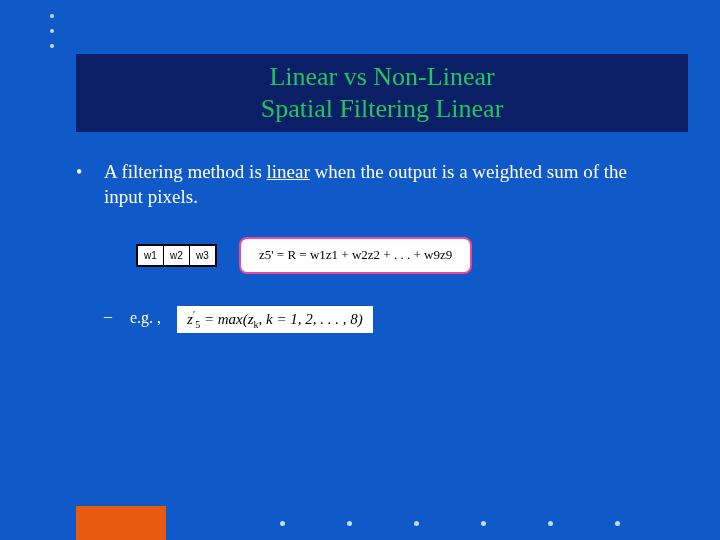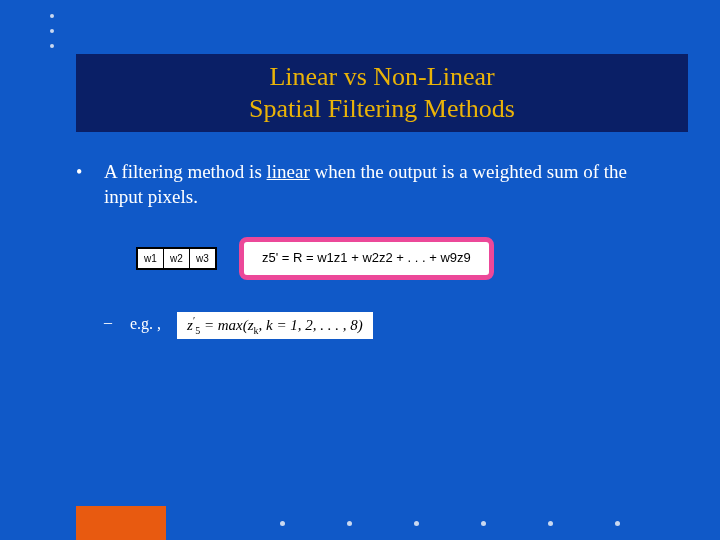--- a/index.html
+++ b/index.html
@@ -37,21 +37,21 @@
     position: absolute;
     top: 54px;
     left: 76px;
     right: 32px;
     height: 78px;
     background: #0a1f66;
     display: flex;
     flex-direction: column;
     align-items: center;
     justify-content: center;
-    color: #eab308;
+    color: #22c55e;
     font-size: 26px;
     line-height: 1.25;
   }
   .content {
     position: absolute;
     top: 160px;
     left: 76px;
     right: 64px;
     color: #ffffff;
     font-size: 19px;
@@ -97,24 +97,24 @@
   .wgrid td {
     border: 1px solid #000;
     width: 26px; height: 20px;
     font-family: Arial, sans-serif;
     font-size: 10px;
     text-align: center;
     color: #000;
   }
   .eqbox {
     background: #ffffff;
-    border: 5px solid #ec4899;
+    border: 2px solid #ec4899;
     border-radius: 8px;
     padding: 8px 18px;
-    font-family: Liberation Sans, sans-serif;
+    font-family: Liberation Serif, serif;
     font-size: 13px;
     color: #000;
     white-space: nowrap;
   }
   .eqinline {
     display: inline-block;
     background: #ffffff;
     color: #000;
     font-family: "Times New Roman", serif;
     font-style: italic;
@@ -137,21 +137,21 @@
 <body>
 
 <div class="dots-top">
   <span class="dot"></span>
     <span class="dot"></span>
     <span class="dot"></span>
 </div>
 
 <div class="title-bar">
   <div>Linear vs Non-Linear</div>
-  <div>Spatial Filtering Methods</div>
+  <div>Spatial Filtering Linear</div>
 </div>
 
 <div class="content">
 
   <div class="bullet">
     <span class="b"></span>
     <span class="txt">
       <span>A filtering method is </span><span class="underline">linear</span><span> when the output is a weighted sum of the input pixels.</span>
     </span>
   </div>

